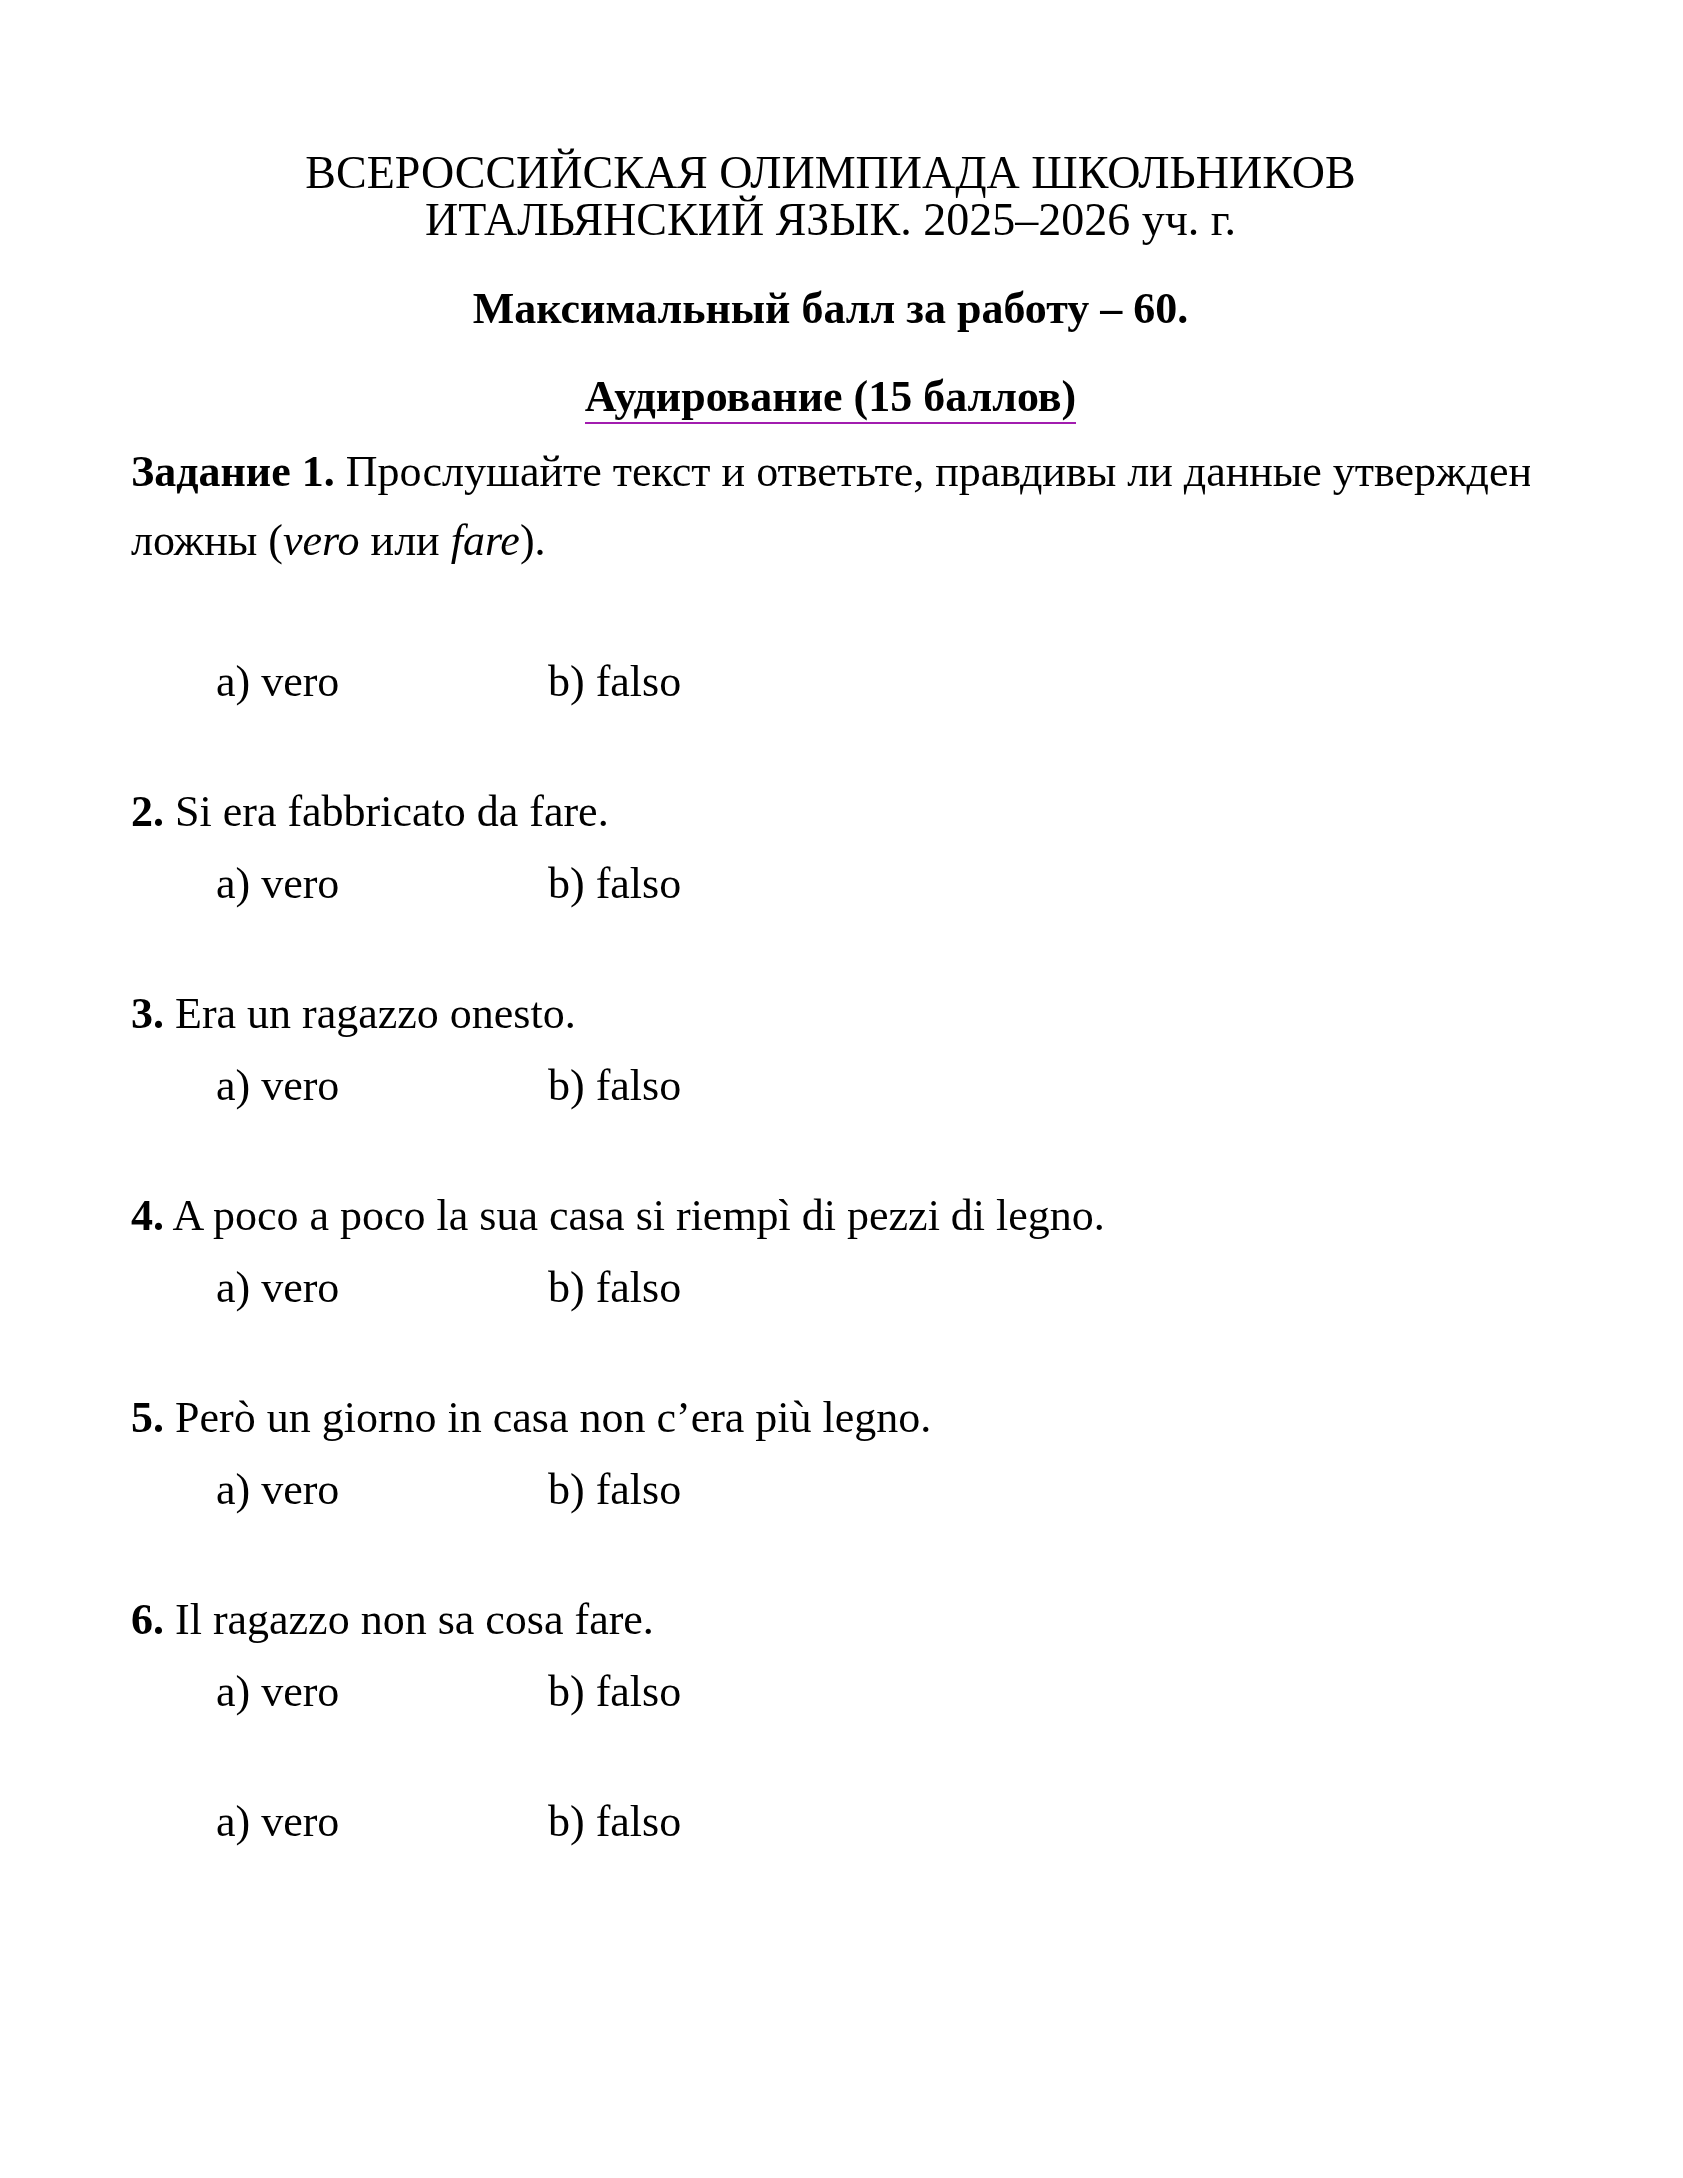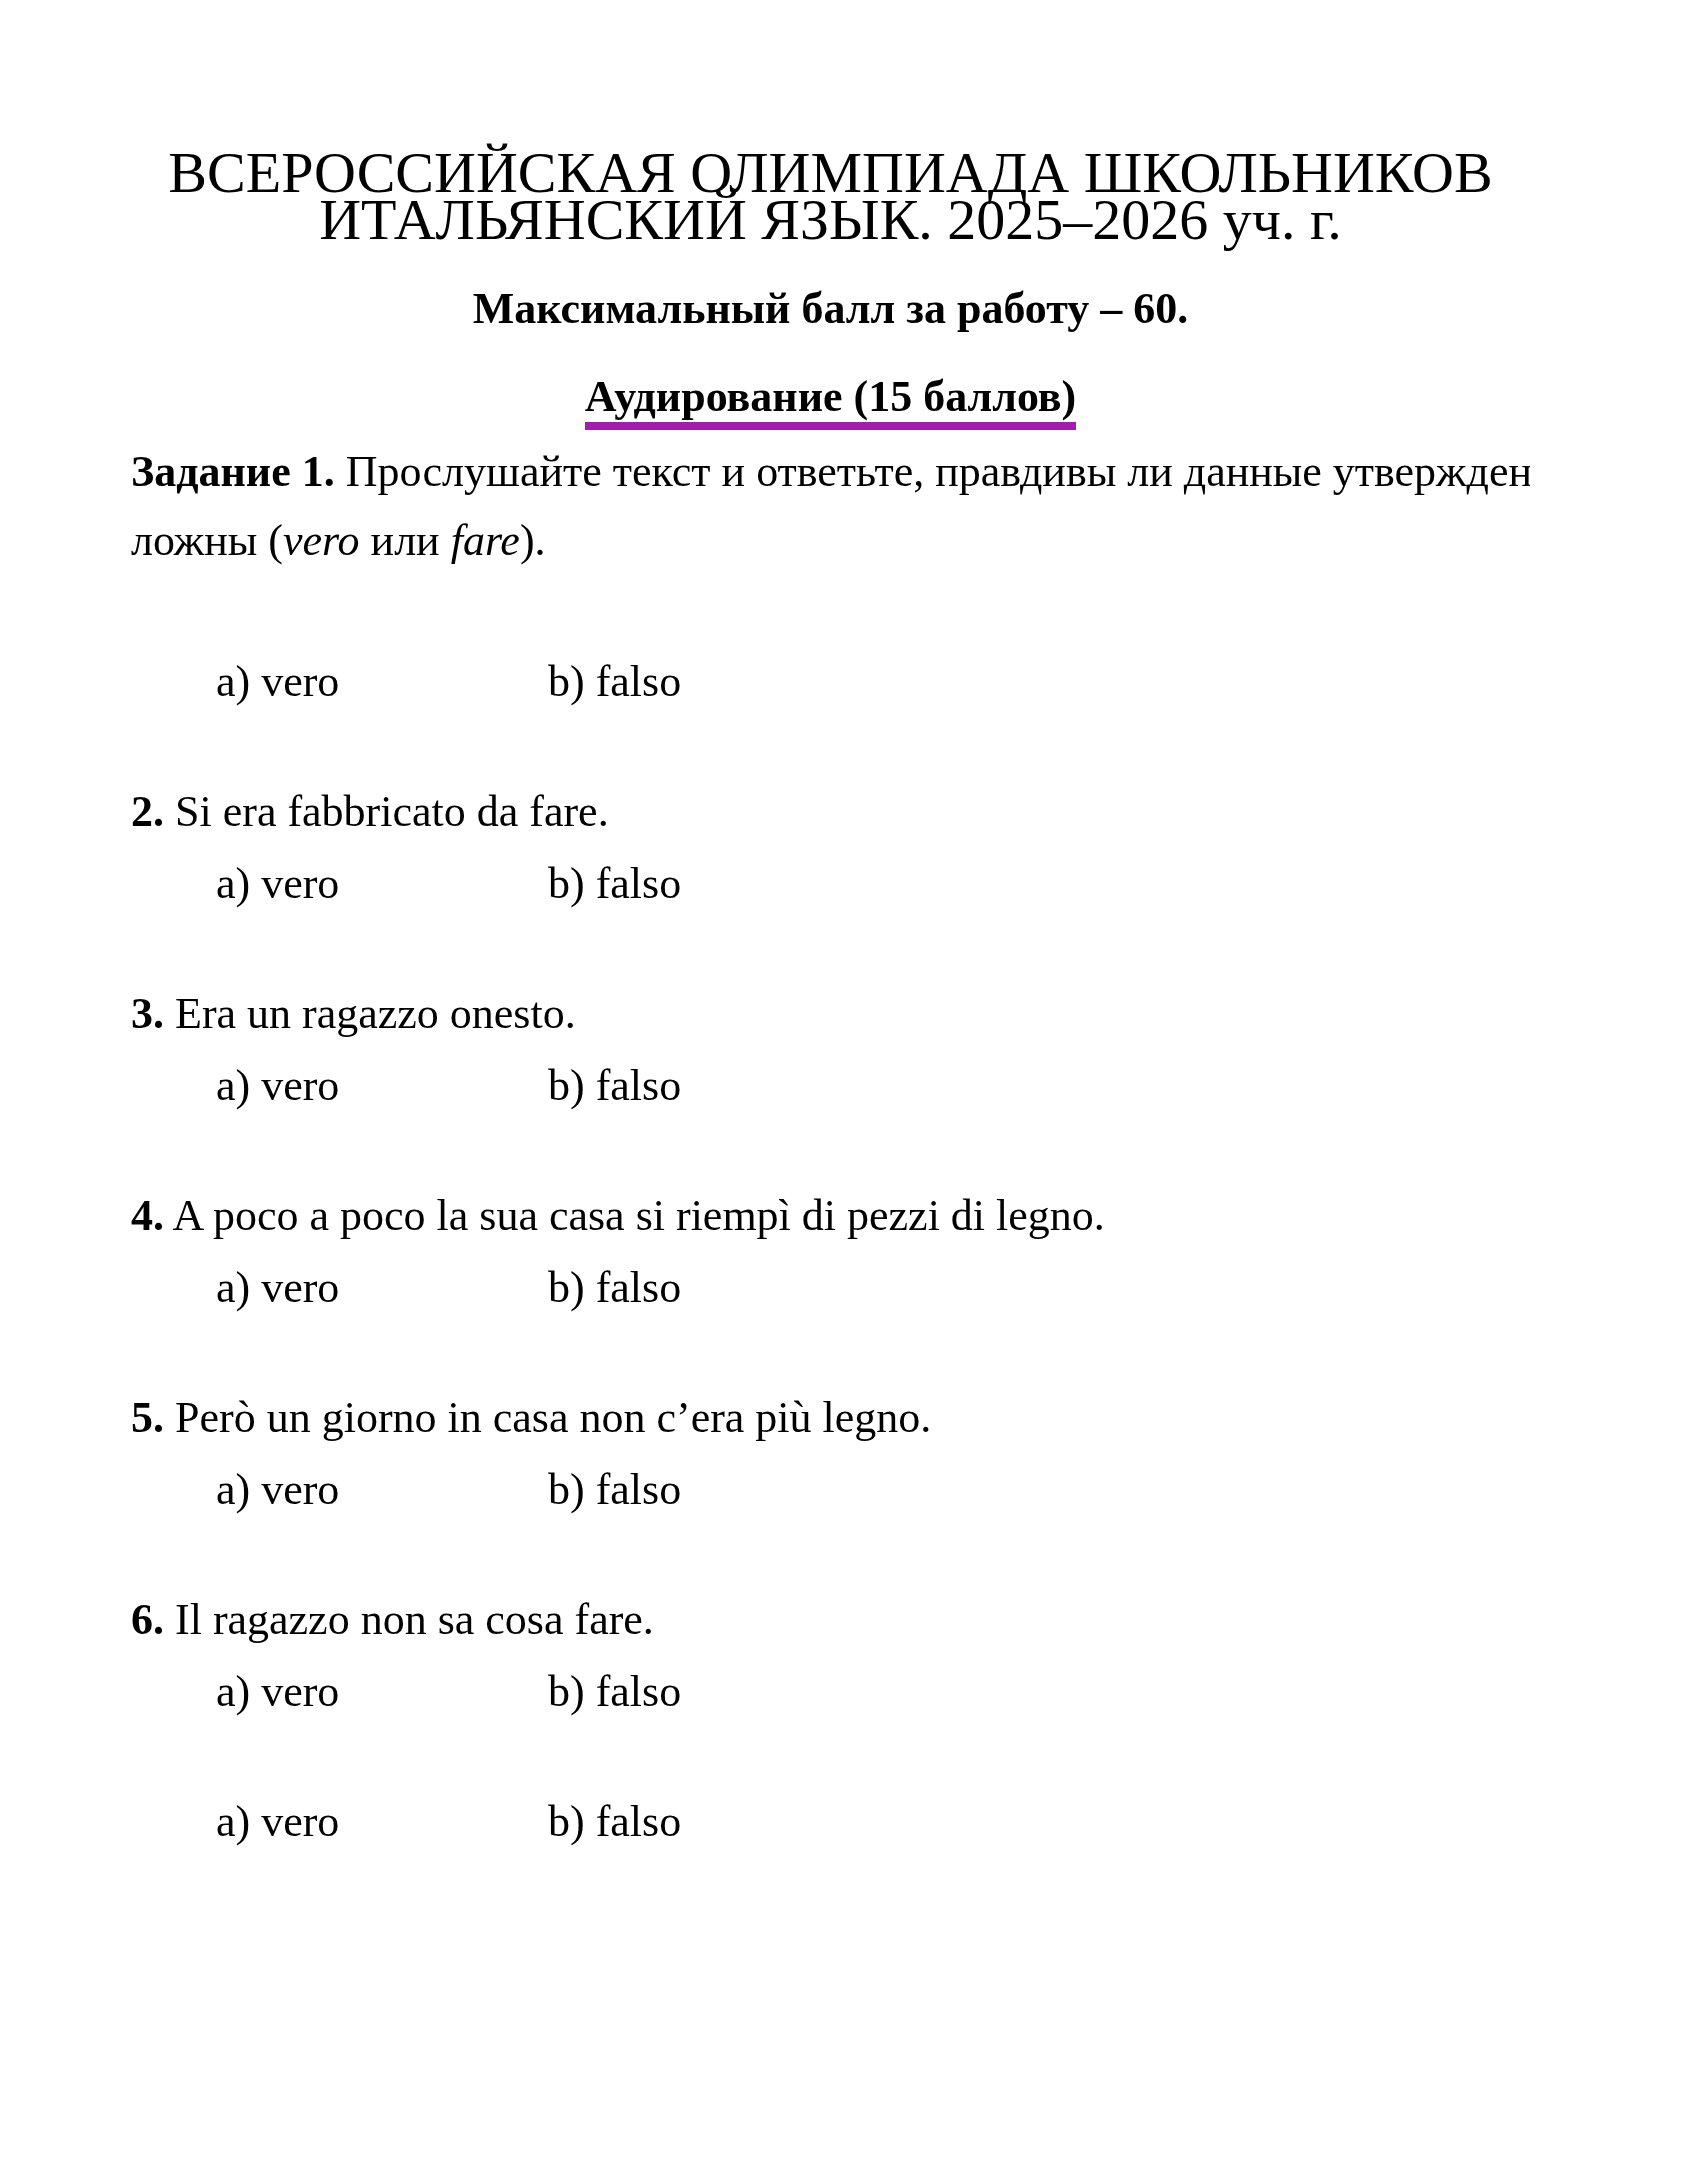--- a/index.html
+++ b/index.html
@@ -12,38 +12,38 @@
     background: #ffffff;
     color: #000000;
     font-family: "Liberation Serif", "DejaVu Serif", serif;
     font-size: 44px;
     line-height: 47px;
     overflow: hidden;
   }
   .doc-header {
     margin-top: 149px;
     text-align: center;
-    font-size: 58px;
+    font-size: 46px;
     line-height: 47px;
   }
   .doc-header div { white-space: nowrap; }
   .max-score {
     margin-top: 42px;
     text-align: center;
     font-weight: bold;
     white-space: nowrap;
   }
   .section-title-row {
     margin-top: 41px;
     text-align: center;
     white-space: nowrap;
   }
   .section-title-row .underlined {
     font-weight: bold;
-    border-bottom: 8px solid #a21caf;
+    border-bottom: 2px solid #a21caf;
     padding-bottom: 1px;
   }
   .task-intro {
     margin: 17px 0 0 0;
     line-height: 69px;
   }
   .task-line1 {
     text-align: justify;
     text-align-last: justify;
     white-space: nowrap;

